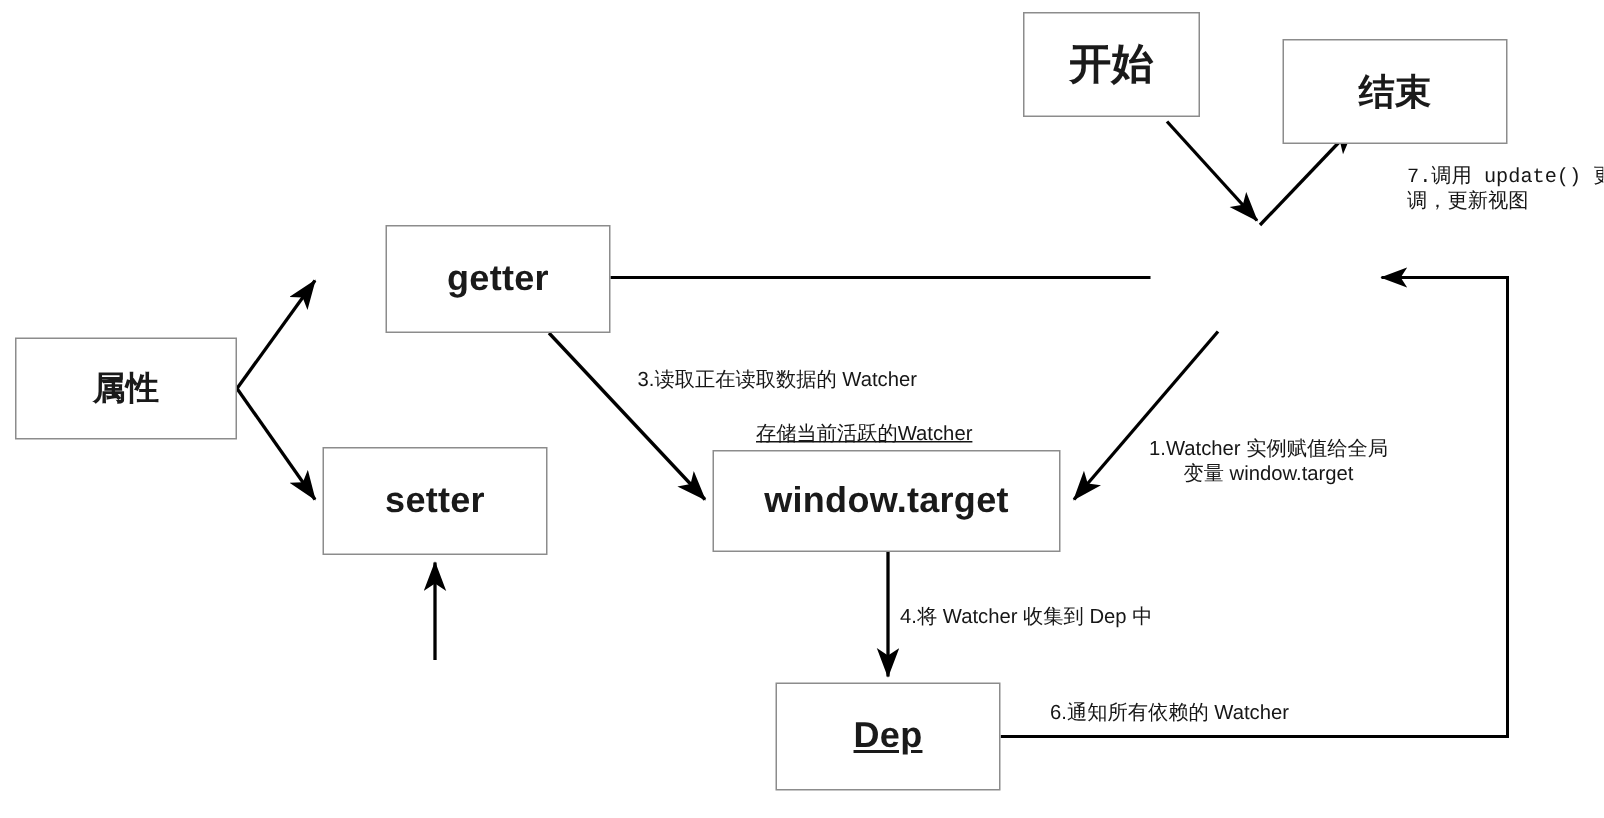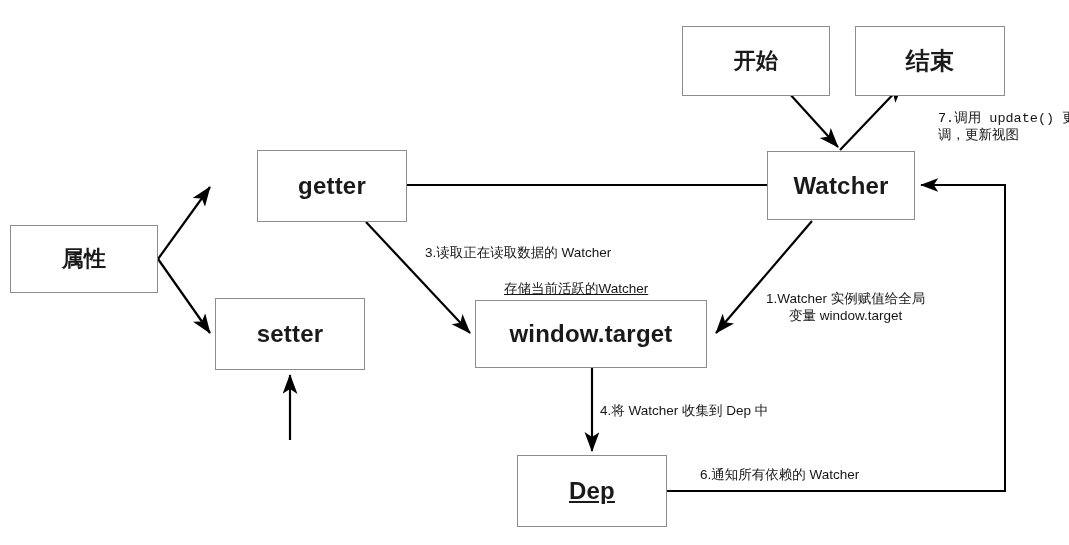--- a/index.html
+++ b/index.html
@@ -96,43 +96,40 @@
 
     <g>
       <polyline points="667,491 1005,491 1005,185 921,185" fill="none" stroke="#000000" stroke-width="2" marker-end="url(#ah)"></polyline>
     </g>
 
     <g>
       <line x1="290" y1="440" x2="290" y2="375" stroke="#000000" stroke-width="2.2" marker-end="url(#ah)"></line>
     </g>
   </svg>
 
-  <div class="node" style="left:682px; top:26px; width:148px; height:70px; font-size:22px;">
+  <div class="node" style="left:682px; top:8px; width:118px; height:70px; font-size:28px;">
     <span class="node-label">开始</span>
   </div>
 
   <div class="node" style="left:855px; top:26px; width:150px; height:70px; font-size:24px;">
     <span class="node-label">结束</span>
   </div>
 
   <div class="node" style="left:10px; top:225px; width:148px; height:68px; font-size:22px;">
     <span class="node-label">属性</span>
   </div>
 
   <div class="node" style="left:215px; top:150px; width:150px; height:72px; font-size:24px;margin-left:42px;">
     <span class="node-label">getter</span>
   </div>
 
   <div class="node" style="left:215px; top:298px; width:150px; height:72px; font-size:24px;">
     <span class="node-label">setter</span>
   </div>
 
-  <div class="node" style="left:767px; top:151px; width:148px; height:69px; font-size:24px;">
-    <span class="node-label">Watcher</span>
-  </div>
 
   <div class="node" style="left:475px; top:300px; width:232px; height:68px; font-size:24px;">
     <span class="node-label">window.target</span>
   </div>
 
   <div class="node" style="left:517px; top:455px; width:150px; height:72px; font-size:24px;text-decoration:underline;">
     <span class="node-label">Dep</span>
   </div>
 
 

